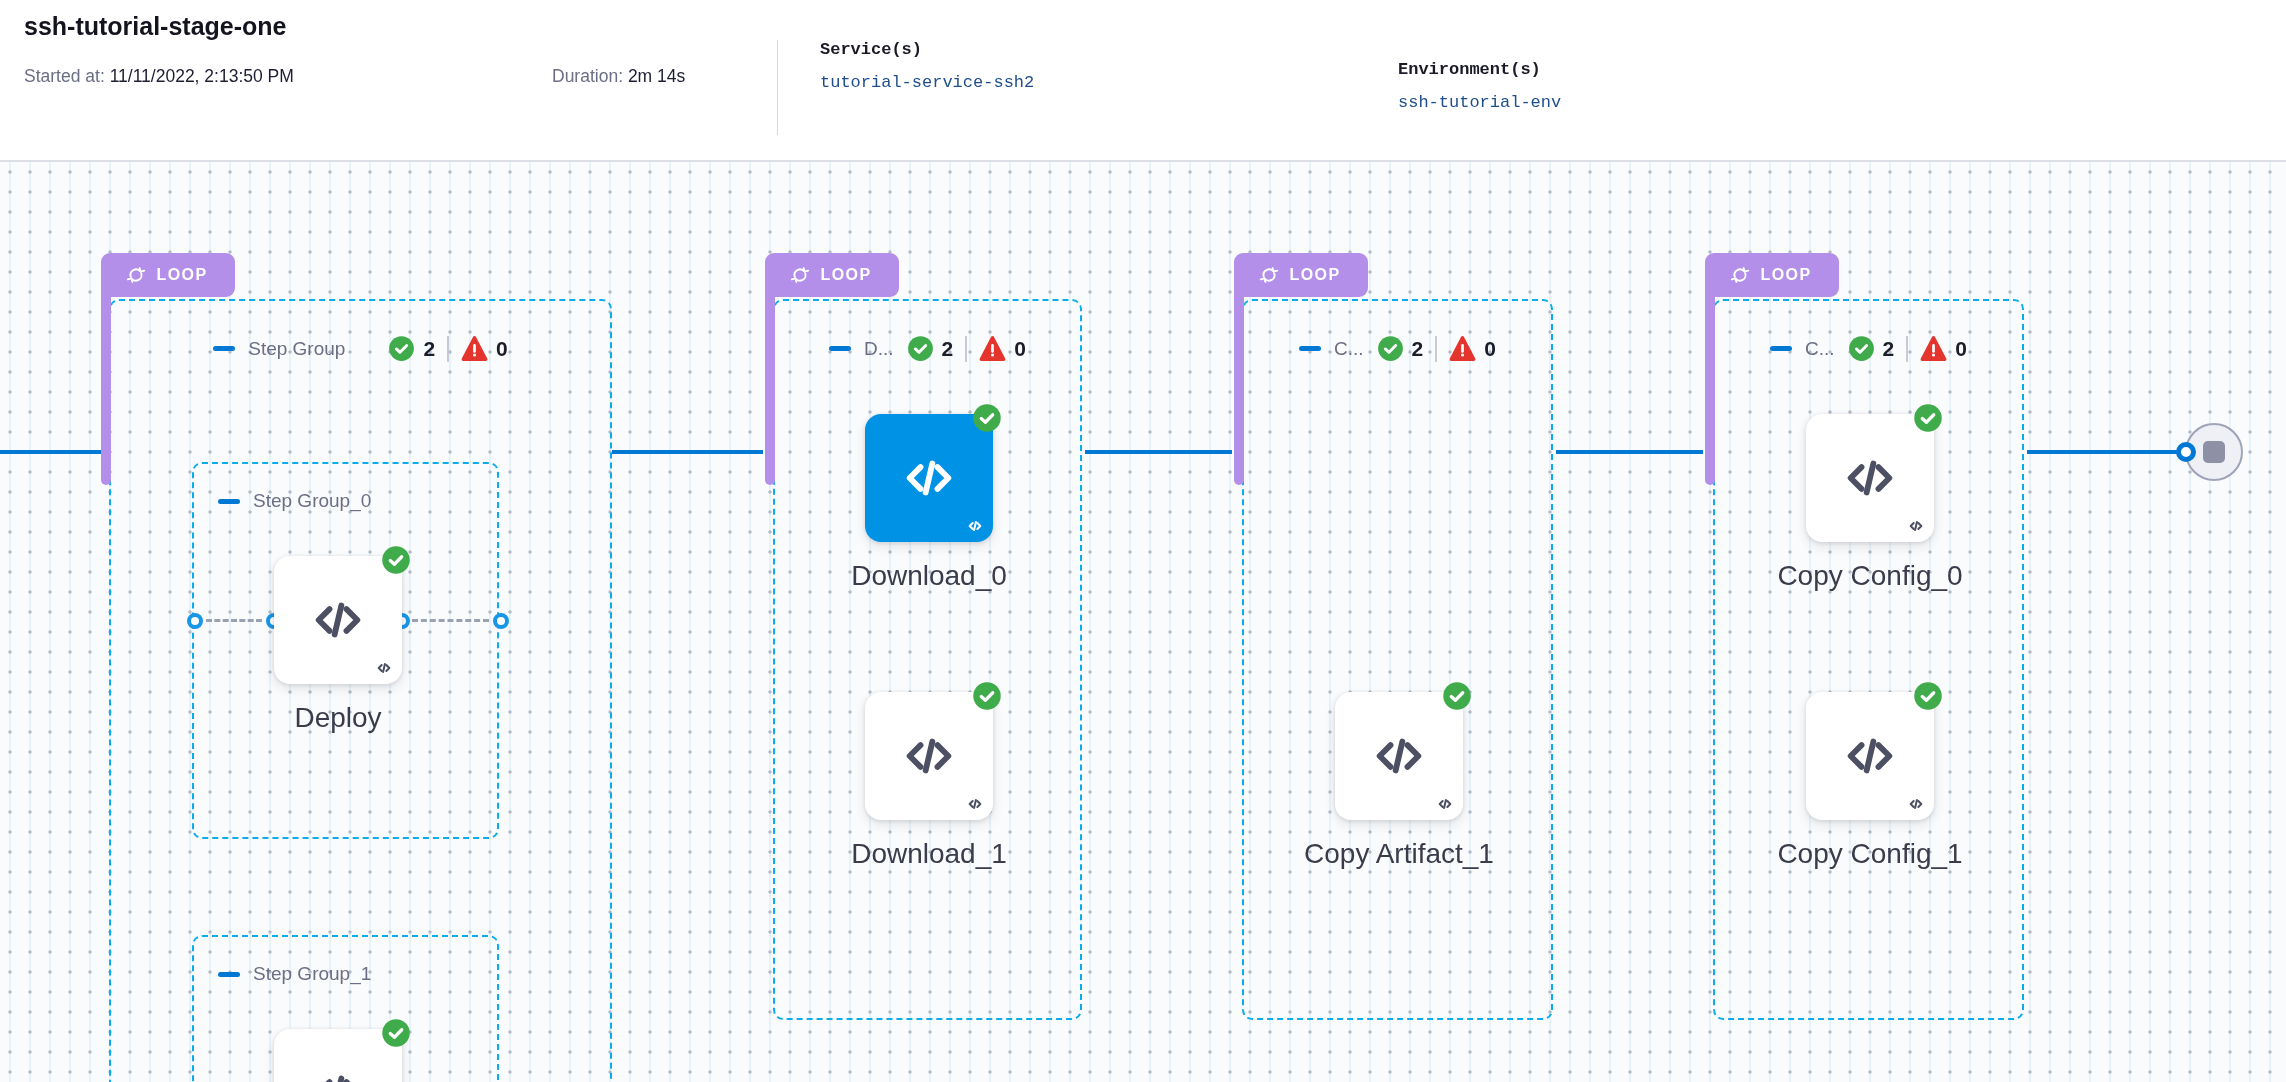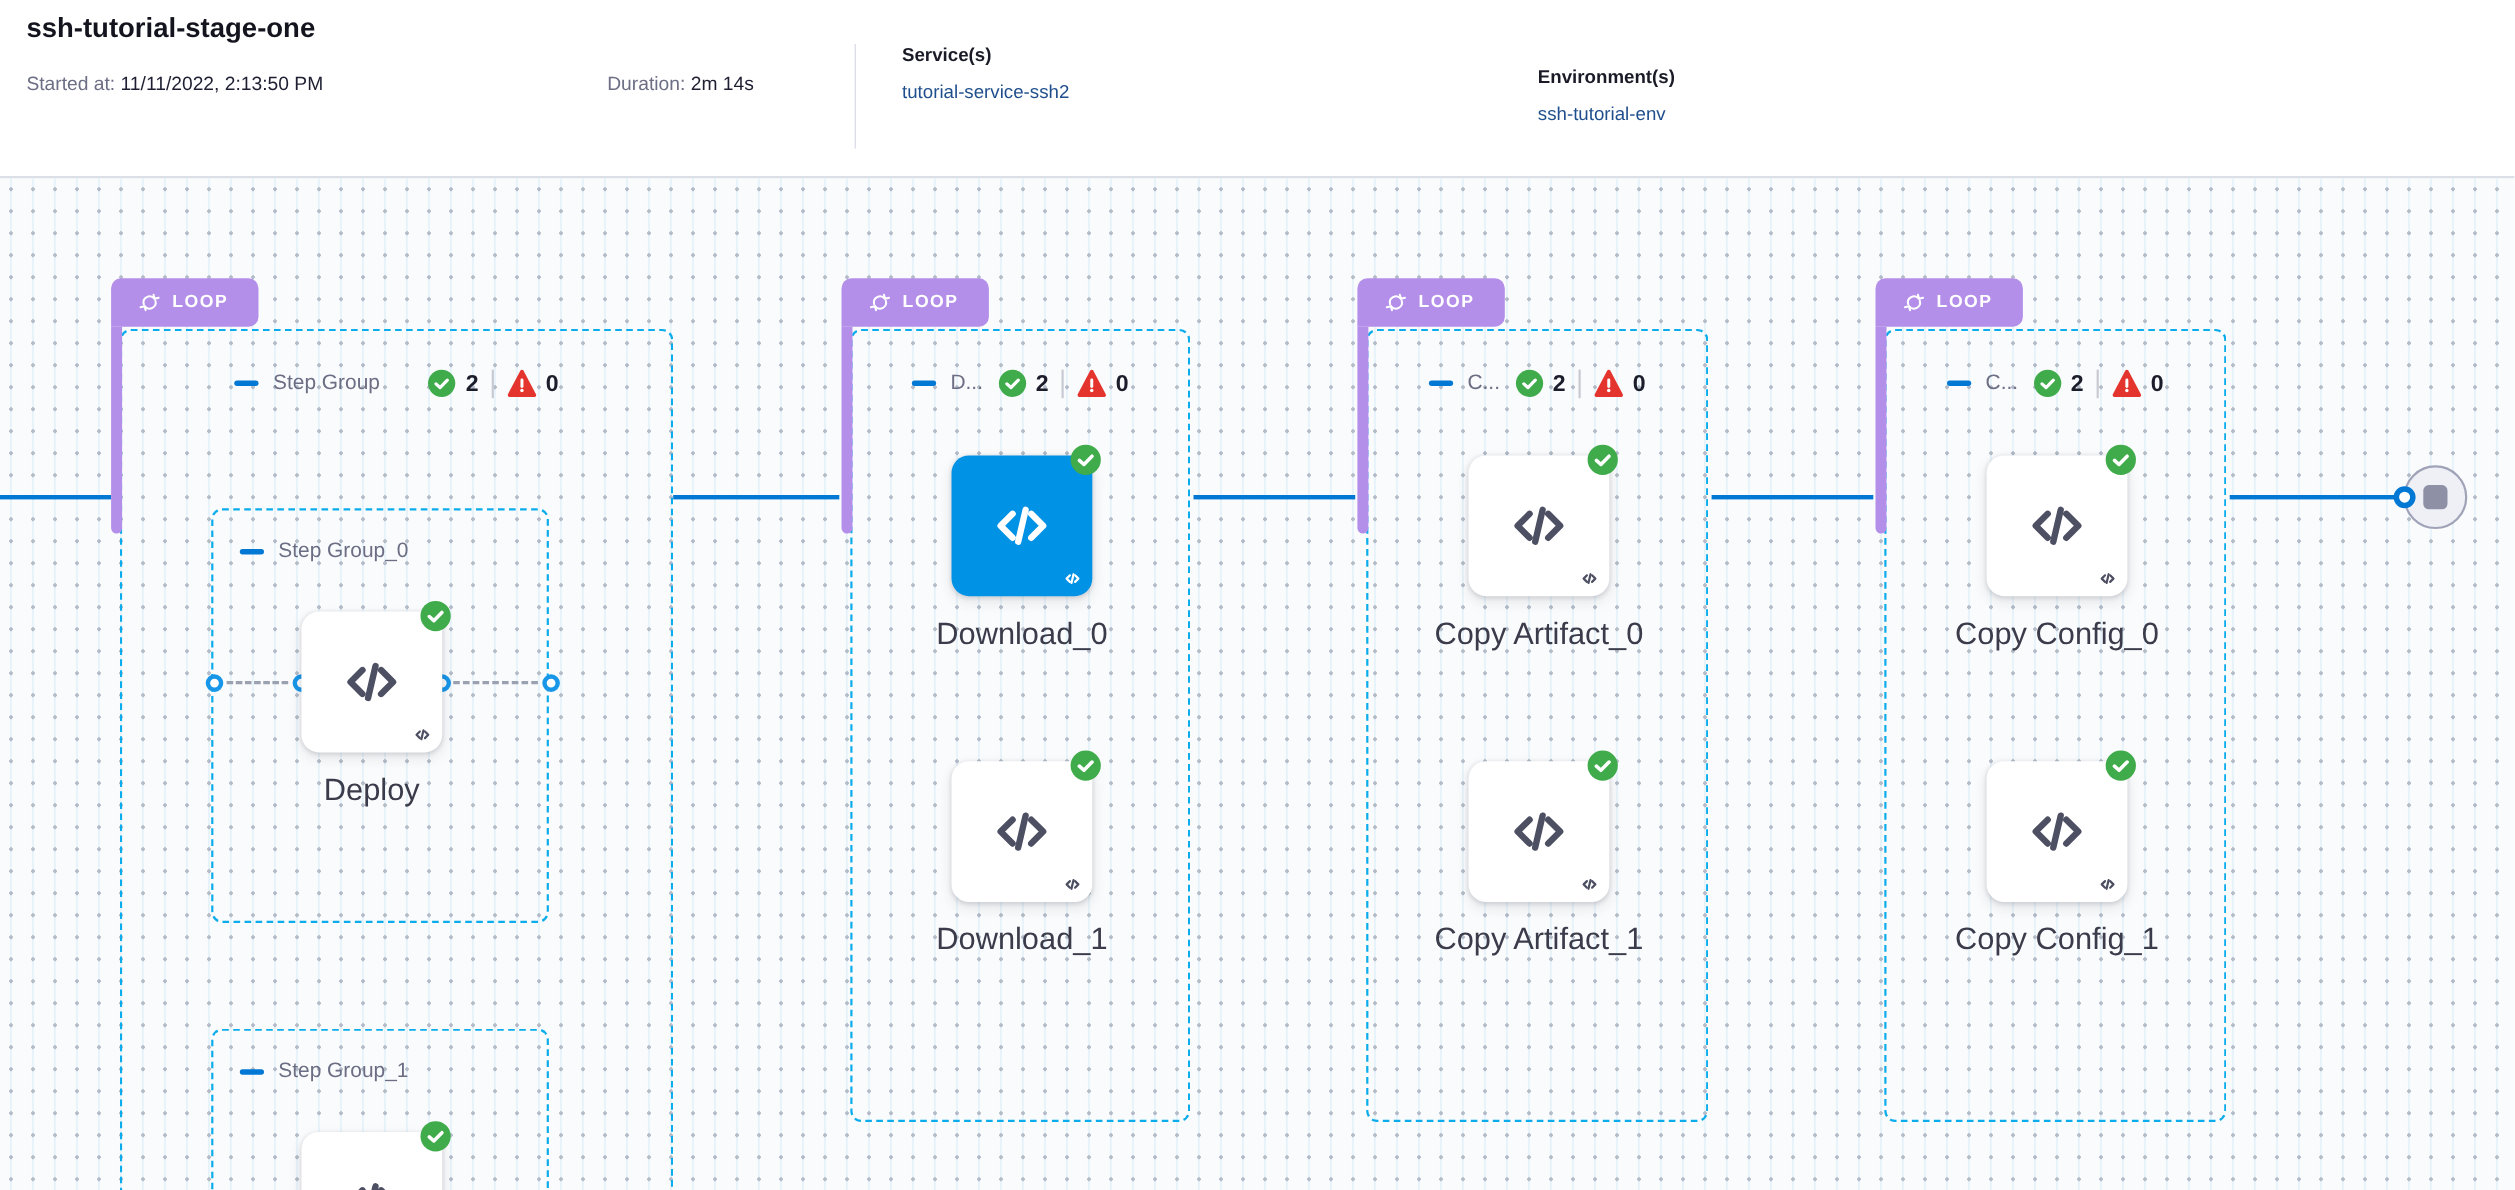--- a/index.html
+++ b/index.html
@@ -18,21 +18,21 @@
   .app{position:relative;width:2286px;height:966px;}
 
   
   header{position:relative;width:100%;height:162px;background:#fff;border-bottom:2px solid #dcdfe5;z-index:5;}
   .stage-title{position:absolute;left:24px;top:12px;font-size:25px;font-weight:700;color:#14141f;}
   .meta{position:absolute;top:66px;font-size:17.5px;color:var(--gray-text);}
   .meta .mvalue{color:#1d1e32;text-align:center;}
   .meta.started{left:24px;}
   .meta.duration{left:552px;}
   .vdiv{position:absolute;left:777px;top:40px;width:1px;height:95px;background:#d5d8e0;}
-  .hblock{position:absolute;top:40px;}
+  .hblock{position:absolute;top:40px;font-family:Liberation Mono, monospace;}
   .hblock .blabel{font-size:17px;font-weight:700;color:#1b1b28;}
   .hblock .blink{display:inline-block;margin-top:14px;font-size:17px;color:var(--link);text-decoration:none;cursor:pointer;}
   .hblock.svc{left:820px;}
   .hblock.env{left:1398px;margin-top:20px;}
 
   
   .canvas{position:absolute;left:0;top:162px;width:2286px;height:920px;overflow:hidden;
     background-color:#fafbfc;
     background-image:
       radial-gradient(#b3bcc8 1.5px, transparent 1.7px),
@@ -285,36 +285,20 @@
               <use href="#check-glyph"></use>
             </svg>
           <span class="count">2</span>
           <span class="stat-div"></span>
           <svg viewBox="0 0 24 24" width="27" height="27" fill="#e4342e" stroke="#e4342e">
               <use href="#warn-glyph"></use>
             </svg>
           <span class="count">0</span>
         </span>
       </div>
-      <div class="step-node" style="left:91px;top:113px">
-        <div class="step-card">
-          <svg viewBox="0 0 24 24" width="58" height="58" fill="none" stroke="#4d4f63" stroke-width="2.4" stroke-linecap="round" stroke-linejoin="round">
-              <use href="#code-glyph"></use>
-            </svg>
-          <svg class="step-mini" viewBox="0 0 24 24" width="16" height="16" fill="none" stroke="#4d4f63" stroke-width="3" stroke-linecap="round" stroke-linejoin="round">
-              <use href="#code-glyph"></use>
-            </svg>
-          <span class="badge-check">
-            <svg viewBox="0 0 24 24" width="30" height="30" fill="#3fab4a">
-                <use href="#check-glyph"></use>
-              </svg>
-          </span>
-        </div>
-        <div class="step-label">Copy Artifact_0</div>
-      </div>
       <div class="step-node" style="left:91px;top:391px">
         <div class="step-card">
           <svg viewBox="0 0 24 24" width="58" height="58" fill="none" stroke="#4d4f63" stroke-width="2.4" stroke-linecap="round" stroke-linejoin="round">
               <use href="#code-glyph"></use>
             </svg>
           <svg class="step-mini" viewBox="0 0 24 24" width="16" height="16" fill="none" stroke="#4d4f63" stroke-width="3" stroke-linecap="round" stroke-linejoin="round">
               <use href="#code-glyph"></use>
             </svg>
           <span class="badge-check">
             <svg viewBox="0 0 24 24" width="30" height="30" fill="#3fab4a">

